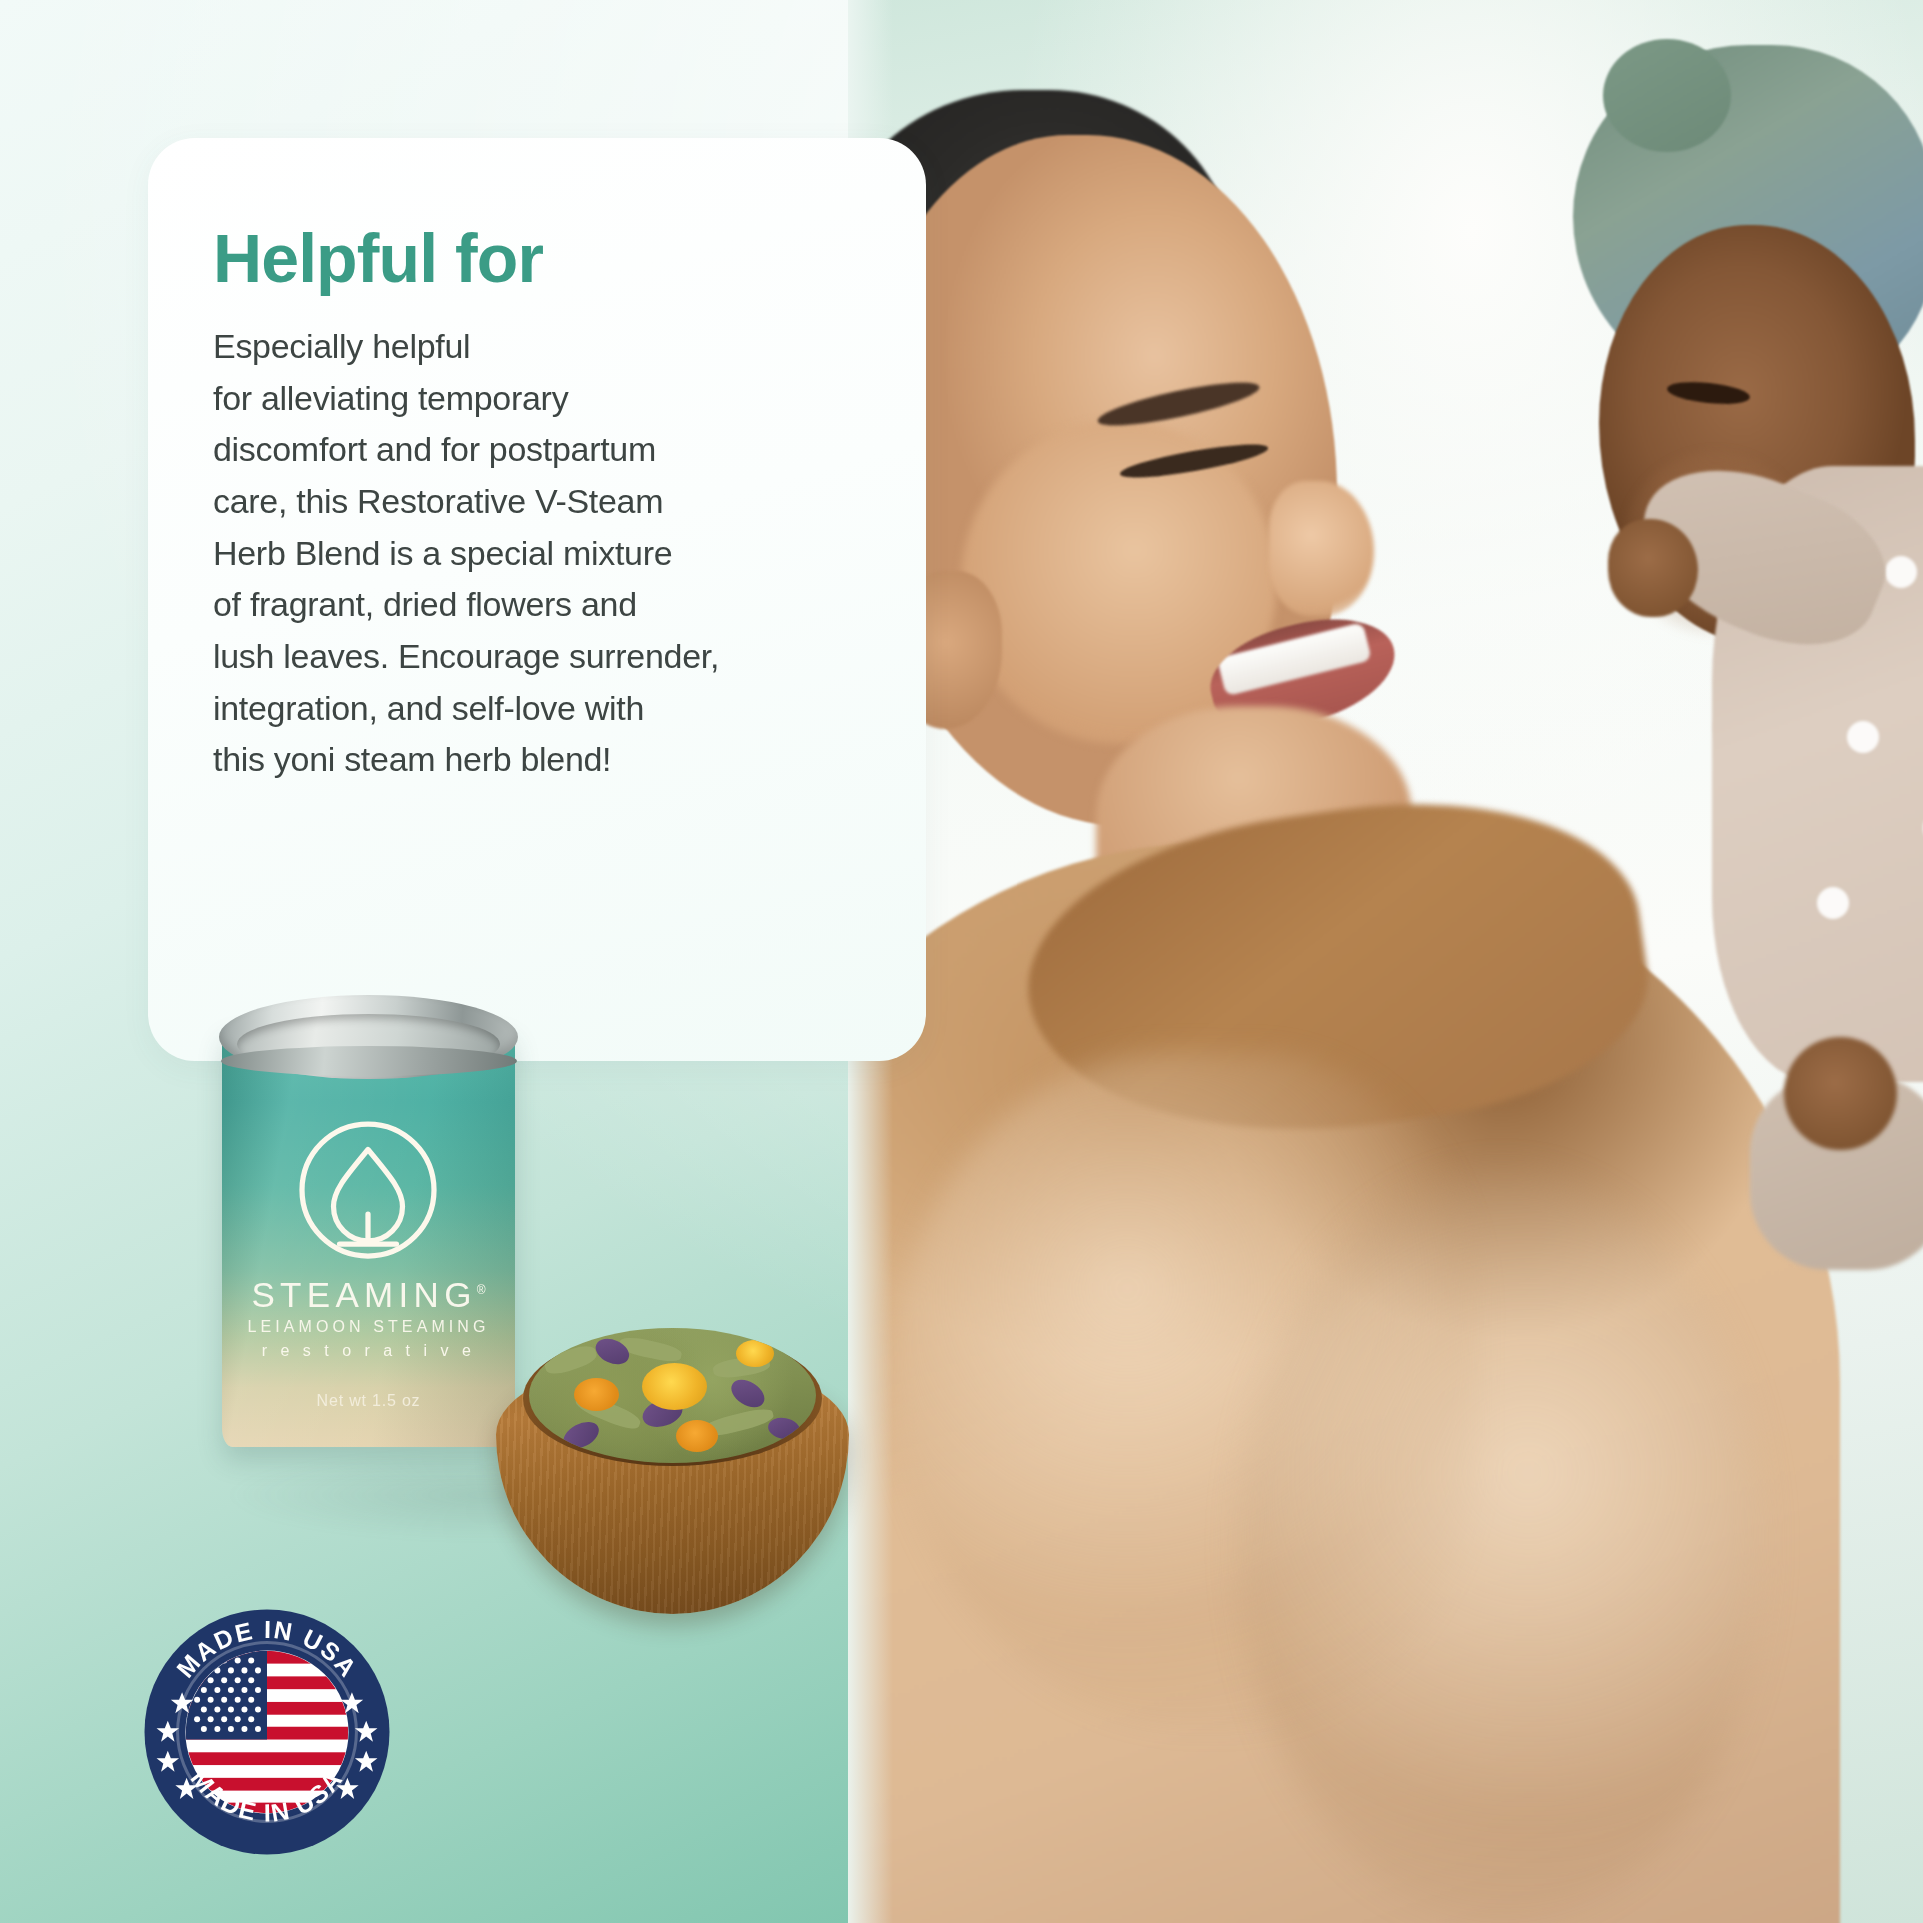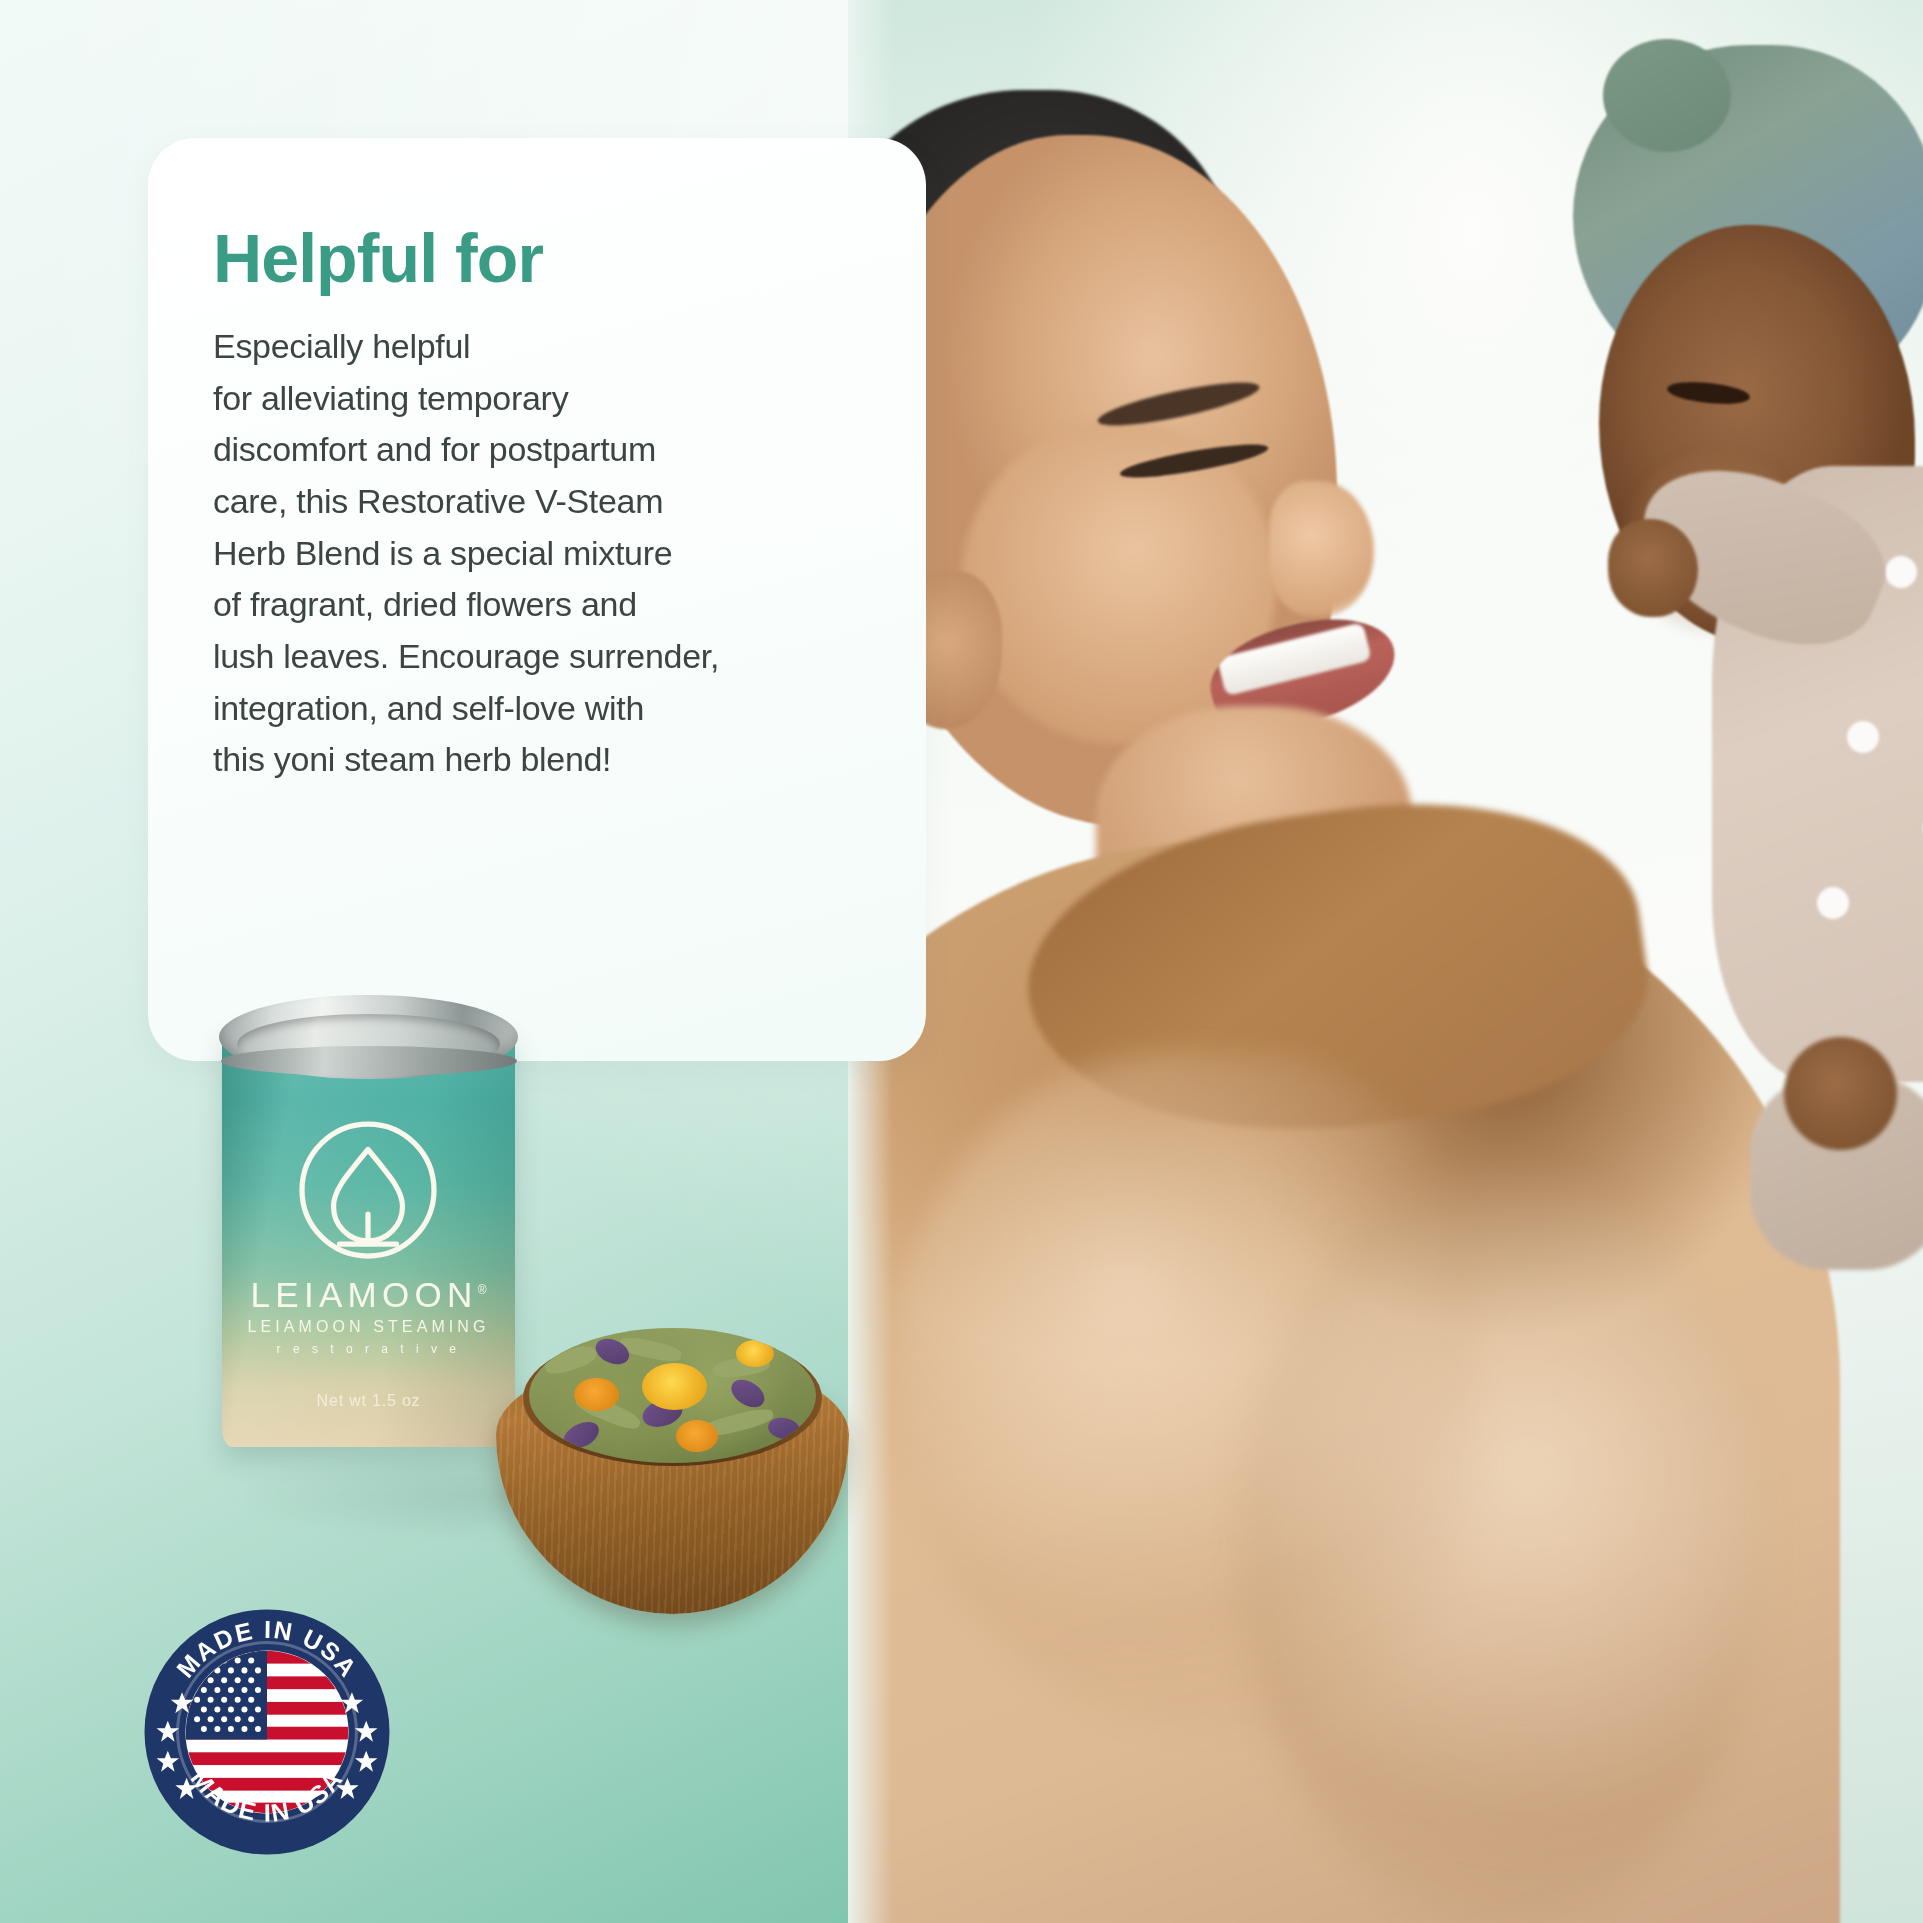--- a/index.html
+++ b/index.html
@@ -288,21 +288,21 @@
   }
   .tin-brand {
     top:249px; font-size:35px; letter-spacing:5.3px;
     font-weight:300; opacity:.96;
   }
   .tin-brand sup { font-size:12px; vertical-align:super; letter-spacing:0; }
   .tin-sub {
     top:292px; font-size:16px; letter-spacing:4.1px; opacity:.92;
   }
   .tin-variant {
-    top:316px; font-size:12px; letter-spacing:4.5px; opacity:.95;
+    top:316px; font-size:16px; letter-spacing:4.5px; opacity:.95;
   }
   .tin-net {
     top:366px; font-size:16px; letter-spacing:0.8px; opacity:.88; color:#f6f1e2;
   }
 
   
   #bowl {
     position:absolute; left:496px; top:1323px; width:353px; height:293px;
   }
   .bowl-body {
@@ -427,21 +427,21 @@
 <div id="tin">
   <div class="tin-body">
     <div class="tin-logo">
       <svg viewBox="0 0 200 200" width="150" height="150" fill="none" stroke="#fdf8ec" stroke-width="7" stroke-linecap="round" stroke-linejoin="round">
         <circle cx="100" cy="100" r="88"></circle>
         <path d="M100 46 C 128 80, 146 100, 146 122 a46 46 0 0 1 -92 0 C 54 100, 72 80, 100 46 Z"></path>
         <line x1="100" y1="132" x2="100" y2="166"></line>
         <line x1="62" y1="172" x2="138" y2="172"></line>
       </svg>
     </div>
-    <div class="tin-text tin-brand"><span>LEIAMOON</span><sup>®</sup></div>
+    <div class="tin-text tin-brand"><span>STEAMING</span><sup>®</sup></div>
     <div class="tin-text tin-sub">LEIAMOON STEAMING</div>
     <div class="tin-text tin-variant">r e s t o r a t i v e</div>
     <div class="tin-text tin-net">Net wt 1.5 oz</div>
   </div>
   <div class="tin-rim">
     <div class="tin-rim-inner"></div>
   </div>
   <div class="tin-lip"></div>
 </div>
 

